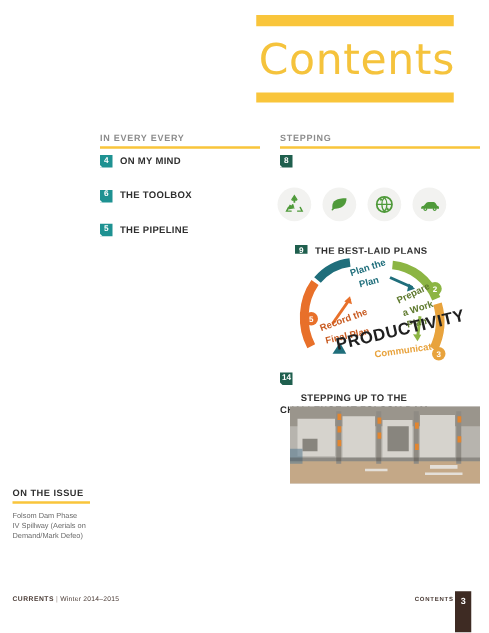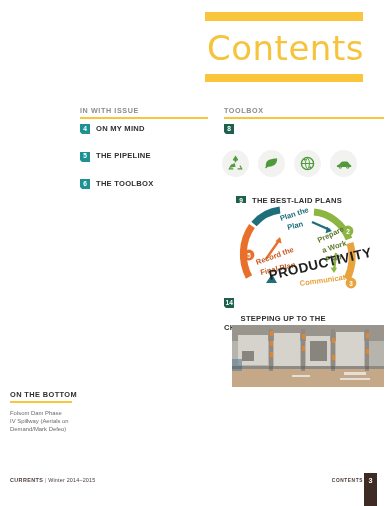--- a/index.html
+++ b/index.html
@@ -106,41 +106,41 @@
 
 <div class="page">
 
   <div class="masthead">
     <div class="rule-top"></div>
     <div class="contents-word">Contents</div>
     <div class="rule-bot"></div>
   </div>
 
   <div class="col-head" id="head-every">
-    <div class="ch-text">IN WITH ISSUE</div>
+    <div class="ch-text">IN EVERY EVERY</div>
     <div class="ch-rule"></div>
   </div>
 
   <div class="col-head" id="head-features">
-    <div class="ch-text">TOOLBOX</div>
+    <div class="ch-text">STEPPING</div>
     <div class="ch-rule"></div>
   </div>
 
   <div id="list-every">
     <div class="entry">
       <span class="badge">4</span>
       <span class="entry-title">ON MY MIND</span>
     </div>
     <div class="entry">
+      <span class="badge">6</span>
+      <span class="entry-title">THE TOOLBOX</span>
+    </div>
+    <div class="entry">
       <span class="badge">5</span>
       <span class="entry-title">THE PIPELINE</span>
-    </div>
-    <div class="entry">
-      <span class="badge">6</span>
-      <span class="entry-title">THE TOOLBOX</span>
     </div>
   </div>
 
   <div id="feat-1" class="entry">
     <span class="badge dark">8</span>
   </div>
 
   <div id="icon-row">
     <div class="eco">
       <svg width="17" height="17" viewBox="0 0 24 24" aria-hidden="true">
@@ -281,21 +281,21 @@
       <g fill="#5d7f93" opacity="0.6">
         <rect x="0" y="34" width="10" height="12"></rect>
       </g>
       <g fill="#3f3b36" opacity="0.35">
         <rect x="0" y="41" width="152" height="3"></rect>
       </g>
     </svg>
   </div>
 
   <div id="cover">
-    <div class="c-head">ON THE BOTTOM</div>
+    <div class="c-head">ON THE ISSUE</div>
     <div class="c-rule"></div>
     <div class="c-body">Folsom Dam Phase
 IV Spillway (Aerials on
 Demand/Mark Defeo)</div>
   </div>
 
   <div id="footer-left">
     <b>CURRENTS</b>
     <span class="sep">|</span>
     <span>Winter 2014–2015</span>

